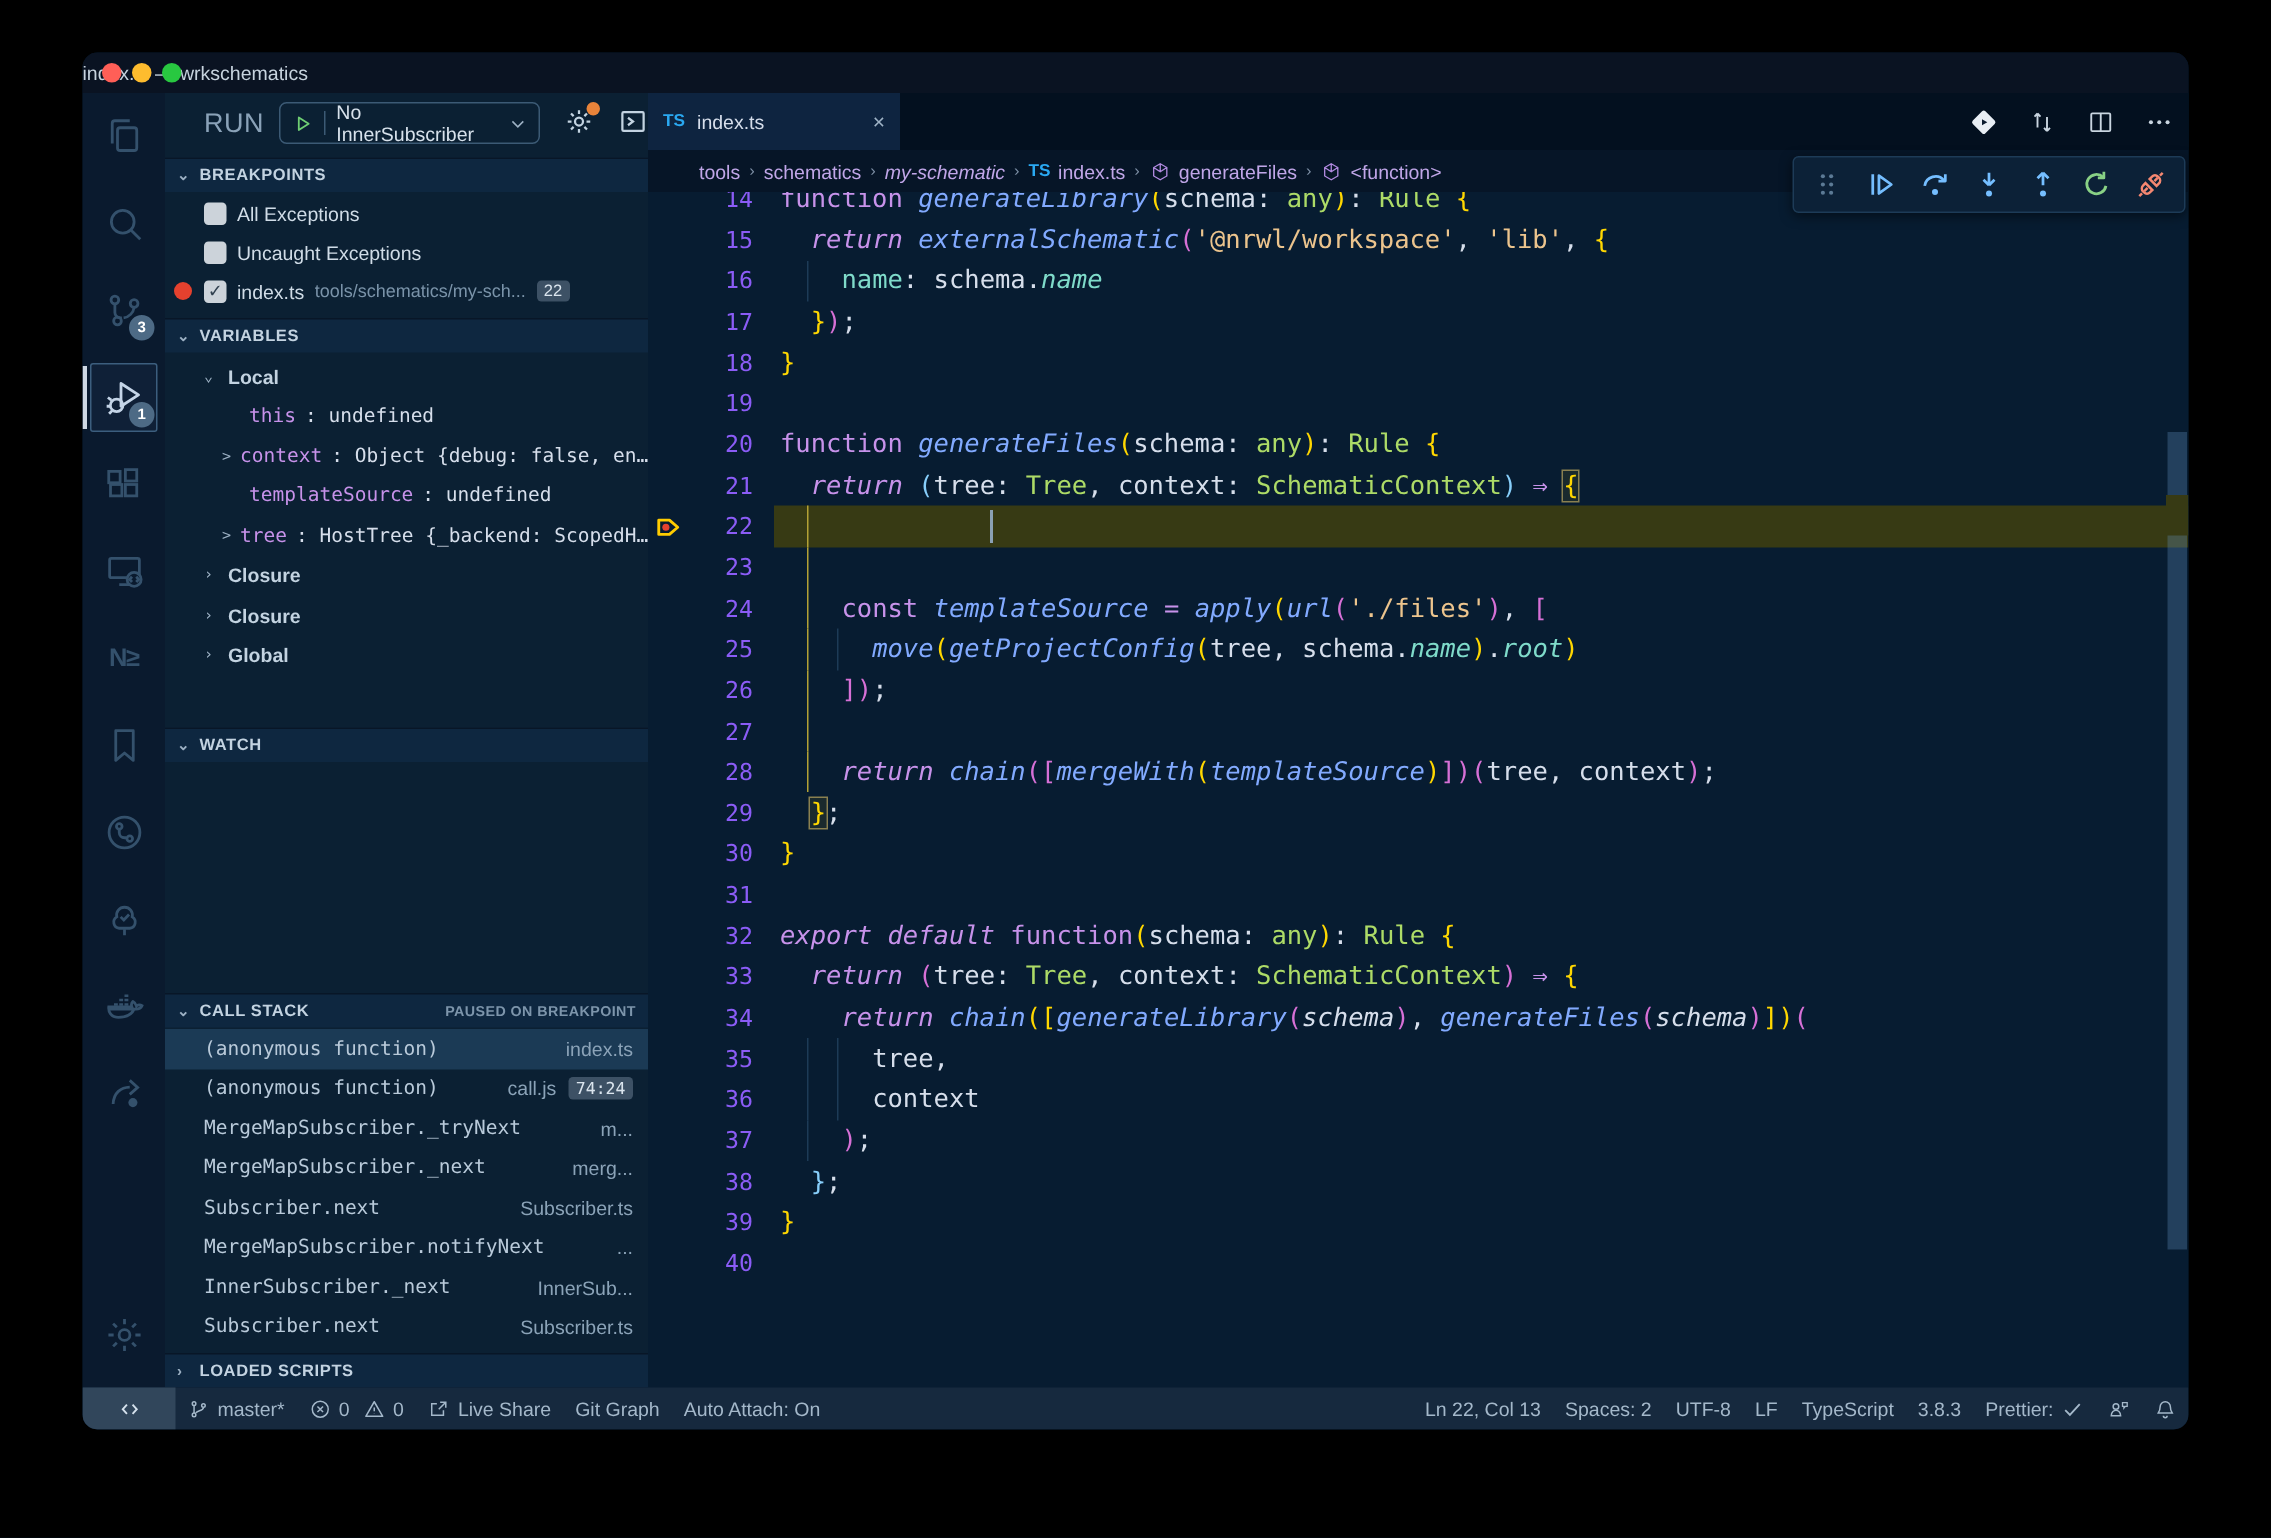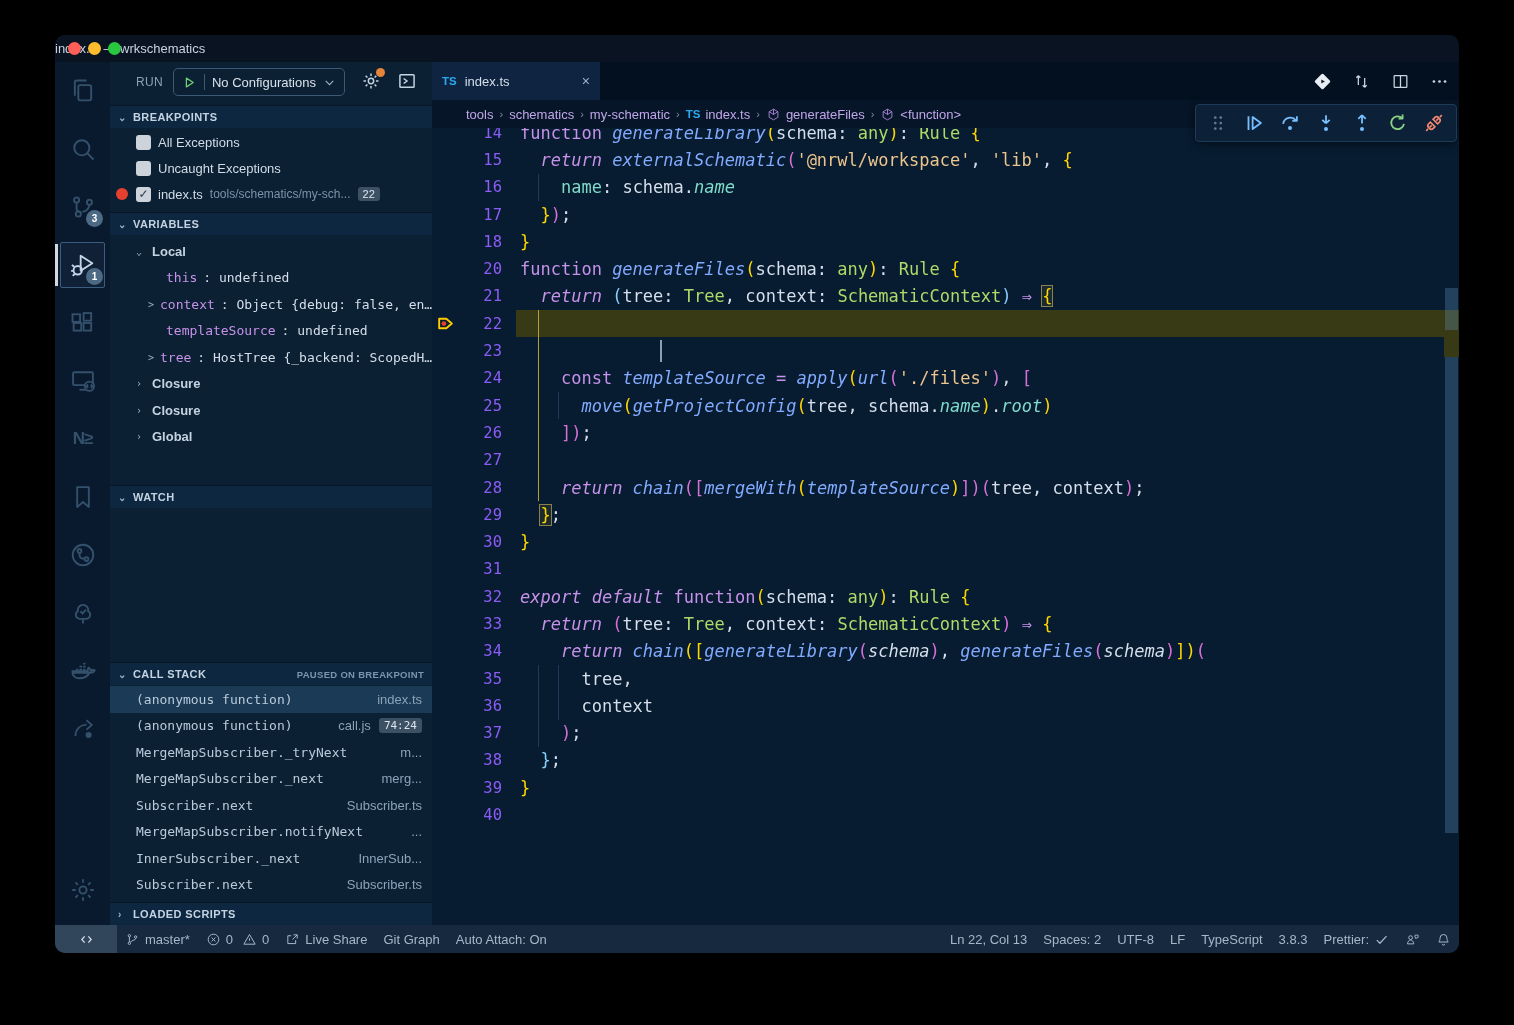--- a/index.html
+++ b/index.html
@@ -17,21 +17,21 @@
   .act-item.active{color:#cfdded;}
   .act-item.active .act-box{position:absolute;inset:6px 5px;border:1px solid #3c5e7e;border-radius:2px;background:rgba(80,120,160,.08);}
   .act-item.active::before{content:"";position:absolute;left:0;top:8px;bottom:8px;width:3px;background:#cfd8e3;}
   .act-badge{position:absolute;right:7px;bottom:9px;min-width:17px;height:17px;border-radius:9px;background:#4d6a85;
     color:#fff;font-size:10px;display:flex;align-items:center;justify-content:center;font-weight:bold;z-index:2;}
   .nx-glyph{font-size:17px;font-weight:bold;letter-spacing:-1px;}
   #act-gear{position:absolute;bottom:6px;left:0;}
   
   #sidebar{position:absolute;left:55px;top:27px;width:322px;bottom:28px;background:#0b2033;color:#b9cada;font-size:13px;overflow:hidden;}
   #run-row{position:absolute;top:0;left:0;right:0;height:40px;display:flex;align-items:center;padding-left:26px;}
-  #run-label{color:#8aa2b8;font-size:12px;letter-spacing:.3px;}
+  #run-label{color:#8aa2b8;font-size:18px;letter-spacing:.3px;}
   #config-pill{margin-left:10px;display:flex;align-items:center;height:26px;border:1px solid #3c5films;border:1px solid #3c5a75;border-radius:5px;padding:0 8px;gap:7px;color:#d8e2ec;}
   #config-pill .divider{width:1px;height:16px;background:#3c5a75;}
   .sec-header{position:absolute;left:0;right:0;height:22px;background:#0e2740;display:flex;align-items:center;
     padding-left:8px;gap:5px;font-size:11px;font-weight:bold;letter-spacing:.4px;color:#c3d3e1;border-top:1px solid #081627;}
   .chev{color:#9db1c4;font-size:10px;width:10px;display:inline-block;}
   .row{height:26px;display:flex;align-items:center;gap:7px;padding-left:26px;white-space:nowrap;}
   .checkbox{width:15px;height:15px;border-radius:3px;background:#ccd3da;flex:none;display:flex;align-items:center;justify-content:center;color:#30404f;font-size:12px;}
   .bp-dot{width:12px;height:12px;border-radius:50%;background:#e5412e;position:absolute;left:6px;}
   .dim{color:#7a93a9;}
   .badge{background:#3d5165;color:#dbe5ee;border-radius:3px;padding:1px 5px;font-size:11px;}
@@ -219,21 +219,21 @@
     </div>
 
   <div id="sidebar">
     <div id="run-row">
       <span id="run-label">RUN</span>
       <div id="config-pill">
         <svg viewBox="0 0 24 24" width="15" height="15">
             <path d="M7 5 L18 12 L7 19 Z" fill="none" stroke="#6fce73" stroke-width="2" stroke-linejoin="round"></path>
           </svg>
         <span class="divider"></span>
-        <span>No Configurations</span>
+        <span>No InnerSubscriber</span>
         <svg viewBox="0 0 24 24" width="13" height="13">
             <path d="M5 9 L12 16 L19 9" fill="none" stroke="#9db1c4" stroke-width="2"></path>
           </svg>
       </div>
       <span style="margin-left:16px;position:relative">
         <svg viewBox="0 0 24 24" width="20" height="20">
             <g fill="none" stroke="#c3d3e1" stroke-width="1.8">
               <circle cx="12" cy="12" r="3.2"></circle>
               <path d="M12 3v3M12 18v3M3 12h3M18 12h3M5.6 5.6l2.1 2.1M16.3 16.3l2.1 2.1M18.4 5.6l-2.1 2.1M7.7 16.3l-2.1 2.1"></path>
             </g>
@@ -398,21 +398,21 @@
     </div>
     <div id="breadcrumbs">
         <span style="display: inline-flex; align-items: center; gap: 5px;">
           <span>tools</span>
         </span>
         <span class="bc-sep">›</span>
         <span style="display: inline-flex; align-items: center; gap: 5px;">
           <span>schematics</span>
         </span>
         <span class="bc-sep">›</span>
-        <span style="display: inline-flex; align-items: center; gap: 5px;">
+        <span style="display: inline-flex; align-items: center; gap: 5px; font-style: italic;">
           <span>my-schematic</span>
         </span>
         <span class="bc-sep">›</span>
         <span style="display: inline-flex; align-items: center; gap: 5px;">
           <span class="ts-chip">TS</span>
           <span>index.ts</span>
         </span>
         <span class="bc-sep">›</span>
         <span style="display: inline-flex; align-items: center; gap: 5px;">
           <span class="bc-cube" style="display:flex;width:15px;height:15px">
@@ -485,20 +485,21 @@
           </svg>
         </span>
       </div>
     <div id="code">
         <div id="code-inner">
           <div class="cl"><span class="cl-icon"></span><span class="cl-num">14</span><span class="cl-text"><span class="t-k">function </span><span class="t-fn">generateLibrary</span><span class="t-bg">(</span><span class="t-p">schema</span><span class="t-p">: </span><span class="t-ty">any</span><span class="t-bg">)</span><span class="t-p">: </span><span class="t-ty">Rule </span><span class="t-bg">{</span></span></div>
           <div class="cl"><span class="cl-icon"></span><span class="cl-num">15</span><span class="cl-text"><span class="t-p">  </span><span class="t-ki">return </span><span class="t-fn">externalSchematic</span><span class="t-bp">(</span><span class="t-s">'@nrwl/workspace'</span><span class="t-p">, </span><span class="t-s">'lib'</span><span class="t-p">, </span><span class="t-bg">{</span></span></div>
           <div class="cl"><span class="guide " style="left:106px"></span><span class="cl-icon"></span><span class="cl-num">16</span><span class="cl-text"><span class="t-p">    </span><span class="t-pr">name</span><span class="t-p">: </span><span class="t-p">schema</span><span class="t-p">.</span><span class="t-pri">name</span></span></div>
           <div class="cl"><span class="cl-icon"></span><span class="cl-num">17</span><span class="cl-text"><span class="t-p">  </span><span class="t-bg">}</span><span class="t-bp">)</span><span class="t-p">;</span></span></div>
           <div class="cl"><span class="cl-icon"></span><span class="cl-num">18</span><span class="cl-text"><span class="t-bg">}</span></span></div>
+          <div class="cl"><span class="cl-icon"></span><span class="cl-num">19</span><span class="cl-text"></span></div>
           <div class="cl"><span class="cl-icon"></span><span class="cl-num">20</span><span class="cl-text"><span class="t-k">function </span><span class="t-fn">generateFiles</span><span class="t-bg">(</span><span class="t-p">schema</span><span class="t-p">: </span><span class="t-ty">any</span><span class="t-bg">)</span><span class="t-p">: </span><span class="t-ty">Rule </span><span class="t-bg">{</span></span></div>
           <div class="cl"><span class="cl-icon"></span><span class="cl-num">21</span><span class="cl-text"><span class="t-p">  </span><span class="t-ki">return </span><span class="t-bb">(</span><span class="t-p">tree</span><span class="t-p">: </span><span class="t-ty">Tree</span><span class="t-p">, </span><span class="t-p">context</span><span class="t-p">: </span><span class="t-ty">SchematicContext</span><span class="t-bb">)</span><span class="t-p"> </span><span class="t-ar">⇒</span><span class="t-p"> </span><span class="t-bx">{</span></span></div>
           <div class="cl"><span class="ghost"></span><span class="guide a" style="left:106px"></span><span class="cl-icon"><svg viewBox="0 0 24 24" width="19" height="19">
                 <path d="M4 6 h9 l7 6 -7 6 H4 Z" fill="none" stroke="#ffcc00" stroke-width="2.4" stroke-linejoin="round"></path>
                 <circle cx="10" cy="12" r="3" fill="#e5412e"></circle>
               </svg></span><span class="cl-num">22</span></div>
           <span id="cursor" style="left: 228.4px; top: 221px;"></span>
           <div class="cl"><span class="guide a" style="left:106px"></span><span class="cl-icon"></span><span class="cl-num">23</span><span class="cl-text"></span></div>
           <div class="cl"><span class="guide a" style="left:106px"></span><span class="cl-icon"></span><span class="cl-num">24</span><span class="cl-text"><span class="t-p">    </span><span class="t-k">const </span><span class="t-fn">templateSource</span><span class="t-p"> </span><span class="t-k">=</span><span class="t-p"> </span><span class="t-fn">apply</span><span class="t-bg">(</span><span class="t-fn">url</span><span class="t-bp">(</span><span class="t-s">'./files'</span><span class="t-bp">)</span><span class="t-p">, </span><span class="t-bp">[</span></span></div>
           <div class="cl"><span class="guide a" style="left:106px"></span><span class="guide " style="left:126.4px"></span><span class="cl-icon"></span><span class="cl-num">25</span><span class="cl-text"><span class="t-p">      </span><span class="t-fn">move</span><span class="t-bg">(</span><span class="t-fn">getProjectConfig</span><span class="t-bg">(</span><span class="t-p">tree</span><span class="t-p">, </span><span class="t-p">schema</span><span class="t-p">.</span><span class="t-pri">name</span><span class="t-bg">)</span><span class="t-p">.</span><span class="t-pri">root</span><span class="t-bg">)</span></span></div>

